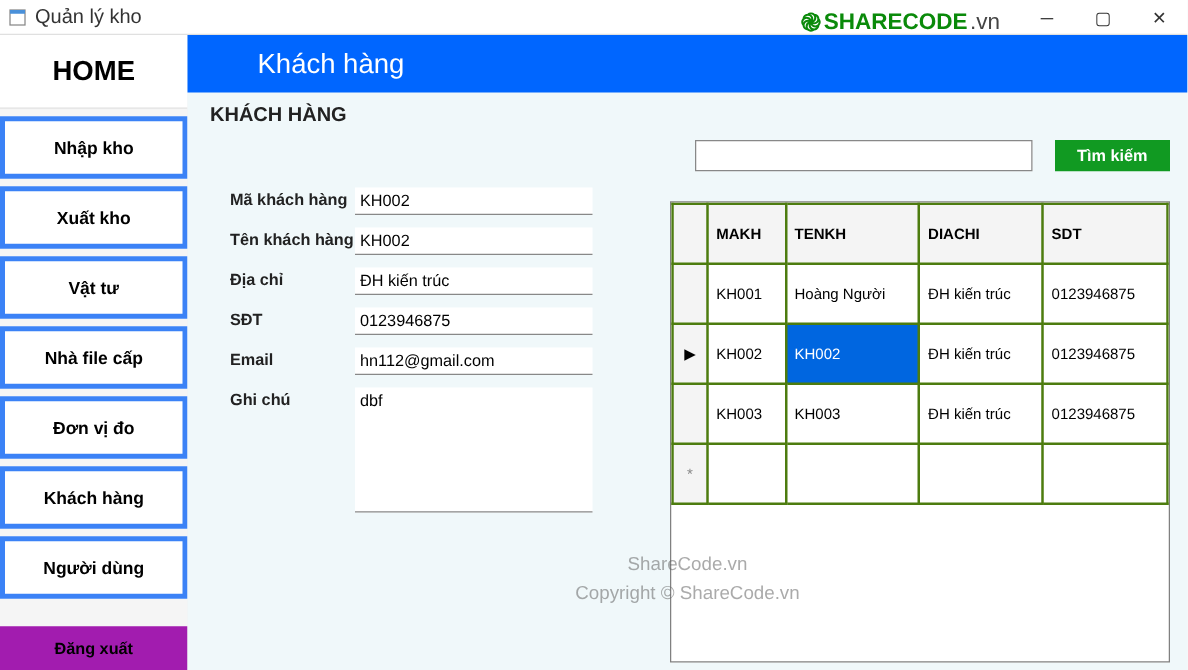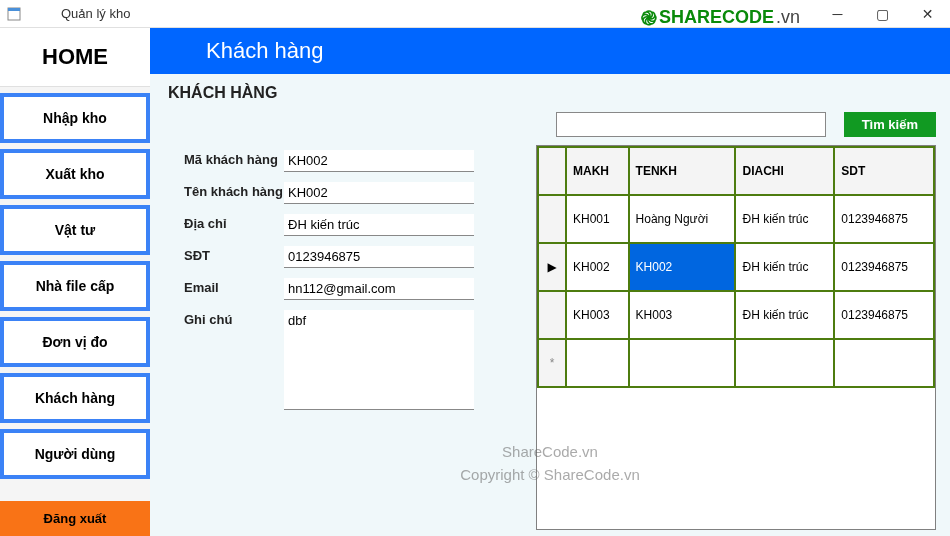--- a/index.html
+++ b/index.html
@@ -2,51 +2,51 @@
 <html><head>
 <meta charset="utf-8">
 <style>
   * { box-sizing: border-box; }
   html, body { margin: 0; padding: 0; font-family: "Segoe UI", Arial, sans-serif; font-size: 13px; }
   body { width: 950px; height: 536px; background: #ffffff; overflow: hidden; position: relative; }
 
   
   .titlebar { height: 28px; background: #ffffff; display: flex; align-items: center; border-bottom: 1px solid #e0e0e0; padding-left: 6px; }
   .titlebar .icon { width: 16px; height: 16px; margin-right: 6px; display: flex; align-items: center; justify-content: center; }
-  .titlebar .title { font-size: 13px; color: #333; flex: 1; margin-left: 33px; }
+  .titlebar .title { font-size: 16px; color: #333; flex: 1; }
   .winbtns { display: flex; height: 100%; }
   .winbtn { width: 45px; height: 100%; display: flex; align-items: center; justify-content: center; font-size: 14px; color: #333; cursor: pointer; }
 
   .brand { position: absolute; top: 4px; right: 150px; font-size: 18px; font-weight: bold; color: #0a8a0a; display: flex; align-items: center; gap: 2px; z-index: 5; }
   .brand .swirl { color: #0a8a0a; font-size: 20px; }
 
   .app { display: flex; height: calc(100% - 28px); background: #f0f0f0; }
 
   
   .sidebar { width: 150px; background: #f5f5f5; display: flex; flex-direction: column; }
   .home-btn { background: #ffffff; text-align: center; font-size: 22px; font-weight: bold; padding: 16px 0; border-bottom: 1px solid #e0e0e0; cursor: pointer; }
   .nav-item { background: #ffffff; text-align: center; font-size: 14px; font-weight: bold; padding: 13px 0; margin-top: 6px; border: 4px solid #3b82f6; cursor: pointer; }
   .spacer { flex: 1; }
-  .logout-btn { background: #f97316; text-align: center; font-size: 13px; font-weight: bold; padding: 10px 0; cursor: pointer; }
+  .logout-btn { background: #a21caf; text-align: center; font-size: 13px; font-weight: bold; padding: 10px 0; cursor: pointer; }
 
   
   .main { flex: 1; background: #f0f8fa; position: relative; display: flex; flex-direction: column; }
   .header-bar { background: #0066ff; color: #fff; font-size: 22px; padding: 10px 56px; margin: 0 0 6px 0; }
   .section-title { font-size: 16px; font-weight: bold; padding: 4px 18px; color: #222; }
 
   .content { display: flex; flex: 1; padding: 6px 14px 0 14px; gap: 12px; }
 
   .form-col { width: 340px; margin-left: 20px; }
   .form-row { display: flex; align-items: flex-start; margin-bottom: 10px; }
   .form-label { width: 100px; font-size: 13px; font-weight: bold; color: #222; padding-top: 2px; }
   .form-input { width: 190px; border: none; border-bottom: 1px solid #888; background: #fff; font-size: 13px; padding: 3px 4px; font-family: inherit; }
   .form-input.big { height: 100px; resize: none; }
 
   .grid-col { flex: 1; display: flex; flex-direction: column; }
-  .search-row { display: flex; gap: 18px; justify-content: flex-end; margin-bottom: 8px; }
+  .search-row { display: flex; gap: 18px; justify-content: flex-end; margin-bottom: 24px; }
   .search-input { width: 270px; border: 1px solid #888; background: #fff; font-size: 13px; padding: 3px 4px; }
   .btn { padding: 5px 18px; font-size: 13px; font-weight: bold; color: #fff; border: none; cursor: pointer; }
   .btn.green { background: #119a22; }
   .btn.pink { background: #ffb0b8; color: #6b3030; }
 
   .grid-wrap { border: 1px solid #808080; background: #ffffff; flex: 1; overflow: hidden; min-height: 290px; margin-bottom: 6px; }
   table.grid { border-collapse: collapse; width: 100%; font-size: 12px; }
   table.grid th, table.grid td { border: 2px solid #4d7c0f; padding: 16px 6px; text-align: left; height: 22px; }
   table.grid th { background: #f4f4f4; font-weight: bold; }
   table.grid .rowhdr { width: 28px; background: #f4f4f4; text-align: center; }

